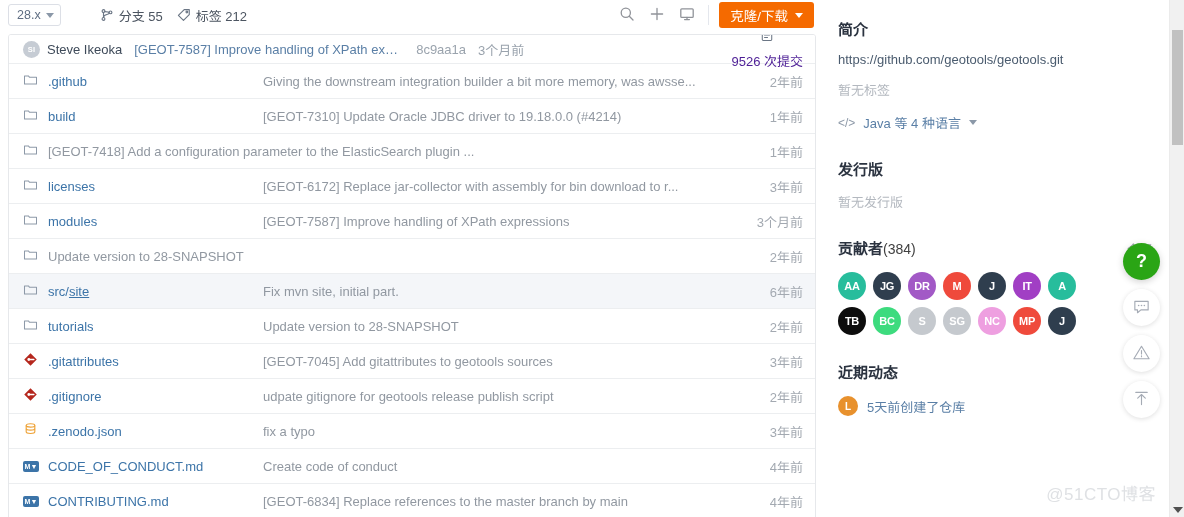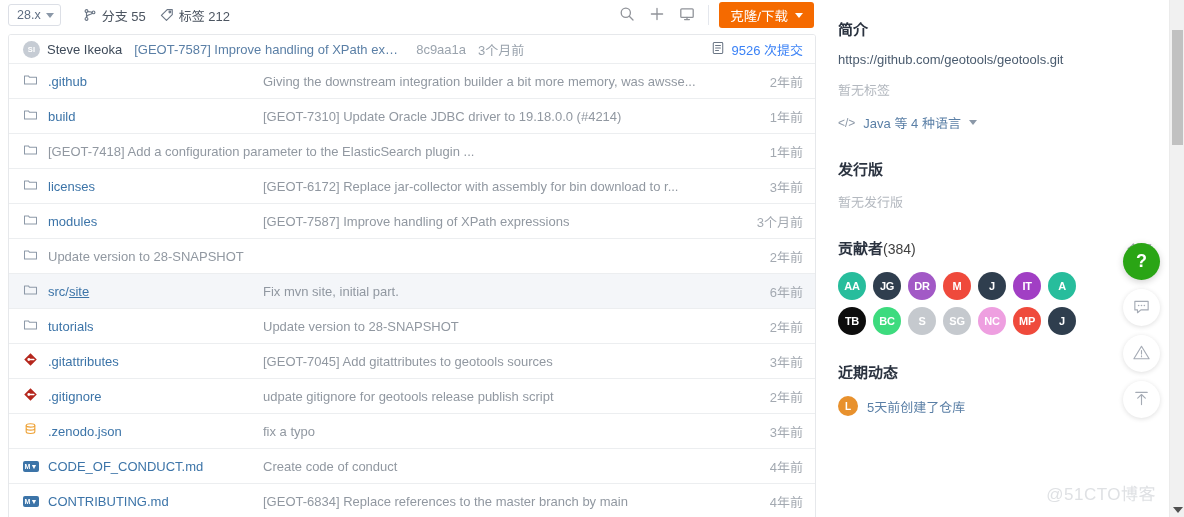--- a/index.html
+++ b/index.html
@@ -20,21 +20,21 @@
   .left-col {
     position: absolute; left: 0; top: 0;
     width: 824px; height: 517px;
   }
 
   
   .topbar {
     height: 30px;
     display: flex; align-items: center;
     padding: 0 6px 0 8px;
-    gap: 0;
+    gap: 17px;
   }
   .branch-select {
     border: 1px solid #dcdfe6;
     border-radius: 3px;
     height: 22px;
     padding: 0 6px 0 8px;
     display: flex; align-items: center; gap: 5px;
     color: #5e6d82; font-size: 12.5px;
     background: #fff;
     cursor: pointer;
@@ -104,21 +104,21 @@
   .commit-msg-head {
     color: #5a7fa6; margin-right: 12px;
     white-space: nowrap; overflow: hidden; text-overflow: ellipsis;
     max-width: 270px; cursor: pointer;
   }
   .commit-sha { color: #9aa3ad; margin-right: 12px; white-space: nowrap; cursor: pointer; }
   .commit-when { color: #9aa3ad; white-space: nowrap; }
   .commit-count {
     margin-left: auto;
     display: flex; align-items: center; gap: 6px;
-    color: #3b82f6; white-space: nowrap; cursor: pointer;
+    color: #4c1d95; white-space: nowrap; cursor: pointer; flex-direction: column;
   }
 
   .file-row {
     height: 35px;
     display: flex; align-items: center;
     padding: 0 12px 0 14px;
     border-bottom: 1px solid #eceef0;
     background: #fff;
     font-size: 13px;
   }

